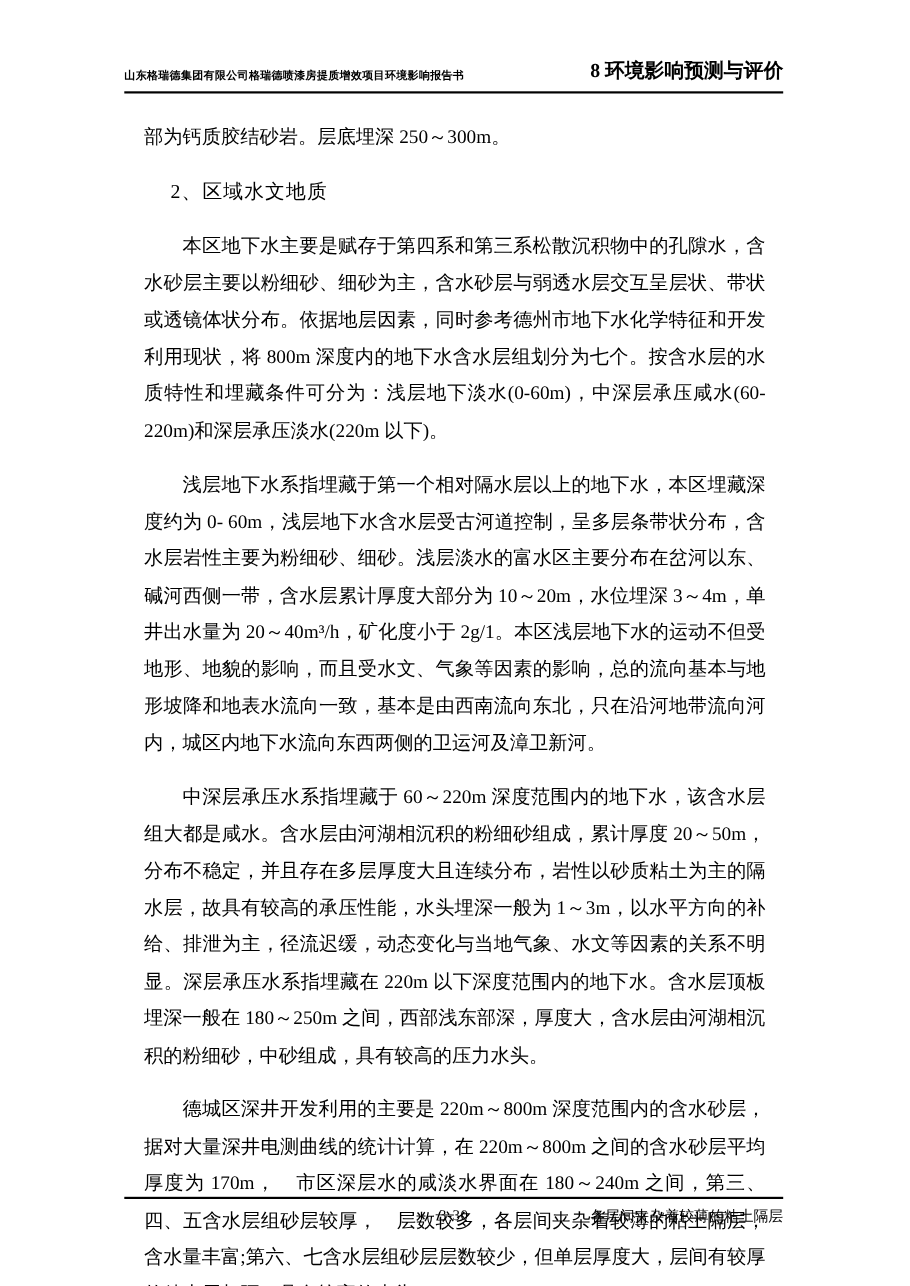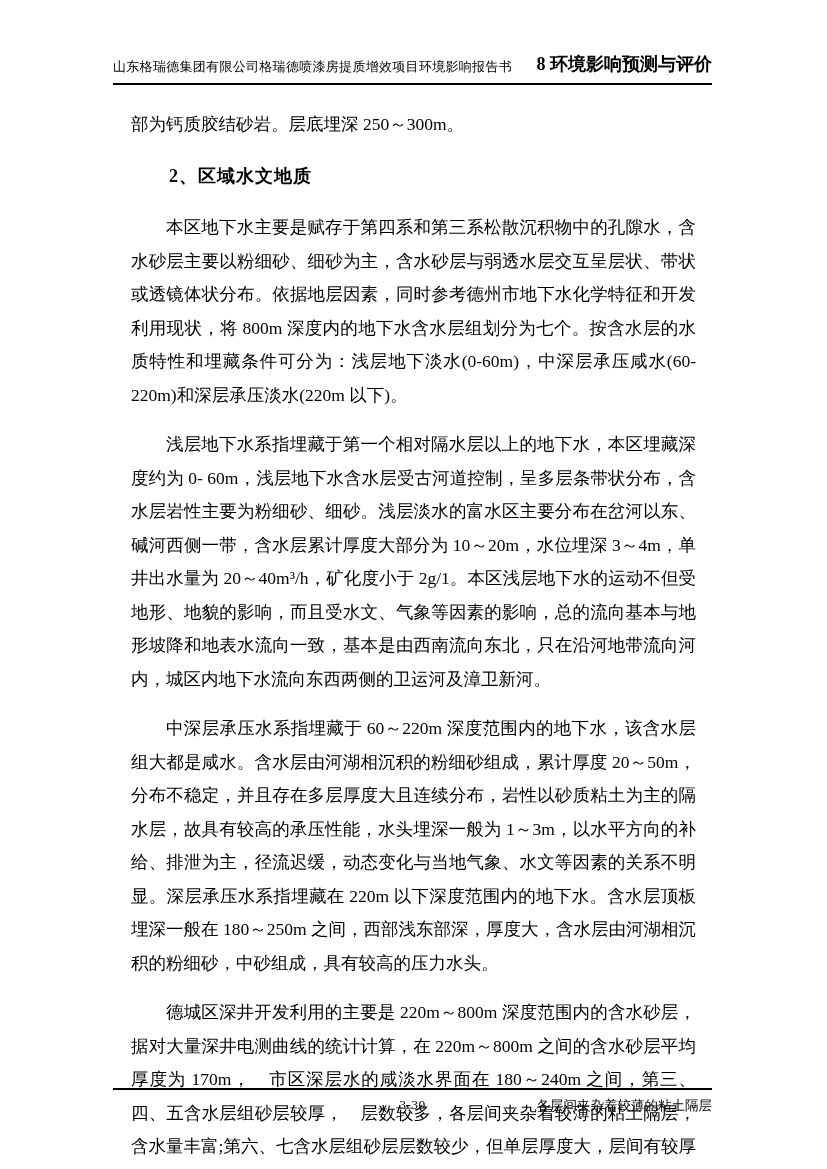--- a/index.html
+++ b/index.html
@@ -19,22 +19,22 @@
     top: 52px;
     left: 113px;
     width: 599px;
     display: flex;
     justify-content: space-between;
     align-items: flex-end;
     border-bottom: 2px solid #000000;
     padding-bottom: 7px;
   }
   .header-left {
-    font-size: 13px;
-    font-weight: normal;
+    font-size: 10px;
+    font-weight: bold;
     letter-spacing: 0.3px;
     white-space: nowrap;
   }
   .header-right {
     font-size: 18px;
     font-weight: bold;
     white-space: nowrap;
   }
   
   .doc-body {
@@ -42,23 +42,23 @@
     top: 92px;
     left: 115px;
     width: 597px;
     font-size: 17.5px;
     line-height: 33.5px;
     text-align: justify;
   }
   .doc-body p { margin: 16px; text-indent: 2em; }
   .doc-body p.continuation { text-indent: 0; }
   .section-heading {
-    margin: 18px;
+    margin: 4px;
     font-size: 18px;
-    font-weight: bold;
+    font-weight: normal;
     text-indent: 2em;
     line-height: 33.5px;
     letter-spacing: 1px;
   }
   
   .page-footer {
     position: absolute;
     top: 1088px;
     left: 113px;
     width: 599px;

